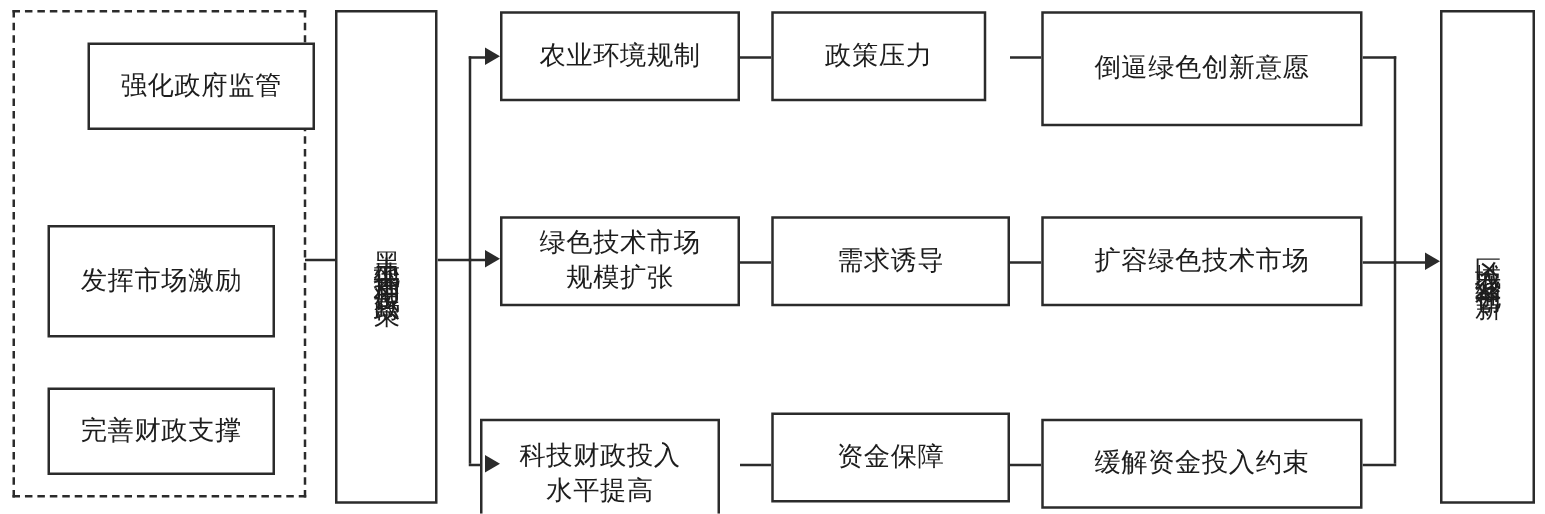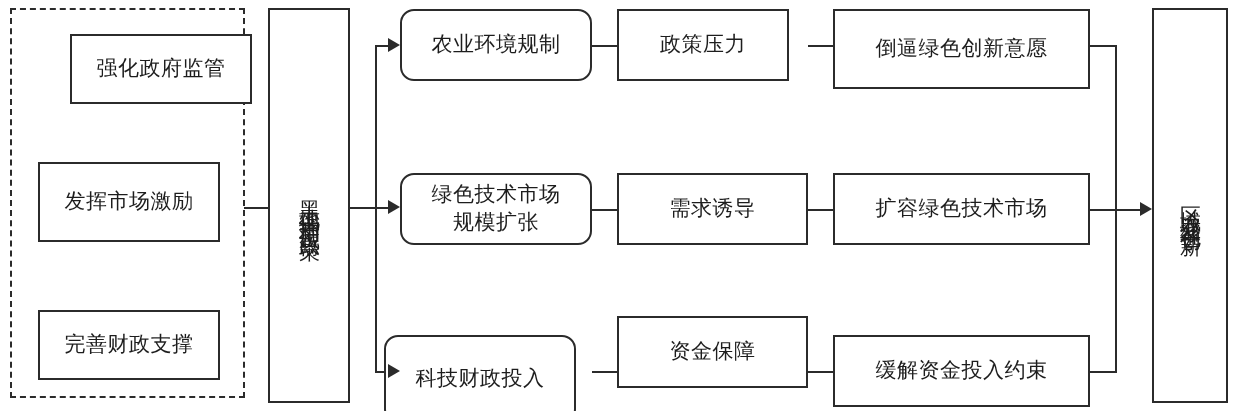--- a/index.html
+++ b/index.html
@@ -26,21 +26,21 @@
     display: flex;
     align-items: center;
     justify-content: center;
     text-align: center;
     color: #1d1d1d;
     font-size: 21px;
     line-height: 1.30;
     letter-spacing: 0.5px;
     z-index: 3;
   }
-  .box.two-line { line-height: 1.32; border-radius: 14px; }
+  .box.two-line { line-height: 1.32; }
 
   
   .group-dashed {
     position: absolute;
     box-sizing: border-box;
     border: 2px dashed #2b2b2b;
     background: transparent;
     z-index: 2;
   }
 
@@ -81,21 +81,21 @@
 <body>
 
 <div id="canvas">
 
   <div class="group-dashed" style="left:10px; top:8px; width:235px; height:390px;"></div>
 
   <div class="box" style="left:38px; top:34px; width:182px; height:70px;margin-left:32px;">
     <span>强化政府监管</span>
   </div>
 
-  <div class="box" style="left:38px; top:162px; width:182px; height:80px;">
+  <div class="box" style="left:38px; top:180px; width:182px; height:90px;">
     <span>发挥市场激励</span>
   </div>
 
   <div class="box" style="left:38px; top:310px; width:182px; height:70px;">
     <span>完善财政支撑</span>
   </div>
 
   <div class="line-h" style="left:244px; top:207px; width:26px;"></div>
 
   <div class="box vertical-box" style="left:268px; top:8px; width:82px; height:395px;">
@@ -120,21 +120,21 @@
       <span>农业环境规制</span><br>
     </span>
   </div>
   <div class="line-h" style="left:592px; top:45px; width:25px;"></div>
 
   <div class="box" style="left:617px; top:9px; width:172px; height:72px;">
     <span>政策压力</span>
   </div>
   <div class="line-h" style="left:808px; top:45px; width:25px;"></div>
 
-  <div class="box" style="left:833px; top:9px; width:257px; height:80px;">
+  <div class="box" style="left:833px; top:9px; width:257px; height:92px;">
     <span>倒逼绿色创新意愿</span>
   </div>
 
   <div class="box two-line" style="left:400px; top:173px; width:192px; height:72px;">
     <span>
       <span>绿色技术市场</span><br>
       <span>规模扩张</span>
     </span>
   </div>
   <div class="line-h" style="left:592px; top:209px; width:25px;"></div>
@@ -144,25 +144,26 @@
   </div>
   <div class="line-h" style="left:808px; top:209px; width:25px;"></div>
 
   <div class="box" style="left:833px; top:173px; width:257px; height:72px;">
     <span>扩容绿色技术市场</span>
   </div>
 
   <div class="box two-line" style="left:384px; top:335px; width:192px; height:88px;">
     <span>
       <span>科技财政投入</span><br>
+      <span>水平提高</span>
     </span>
   </div>
   <div class="line-h" style="left:592px; top:371px; width:25px;"></div>
 
-  <div class="box" style="left:617px; top:316px; width:191px; height:72px;">
+  <div class="box" style="left:617px; top:330px; width:191px; height:72px;">
     <span>资金保障</span>
   </div>
   <div class="line-h" style="left:808px; top:371px; width:25px;"></div>
 
   <div class="box" style="left:833px; top:335px; width:257px; height:72px;">
     <span>缓解资金投入约束</span>
   </div>
 
   <div class="line-h" style="left:1090px; top:45px; width:27px;"></div>
   <div class="line-h" style="left:1090px; top:209px; width:27px;"></div>

